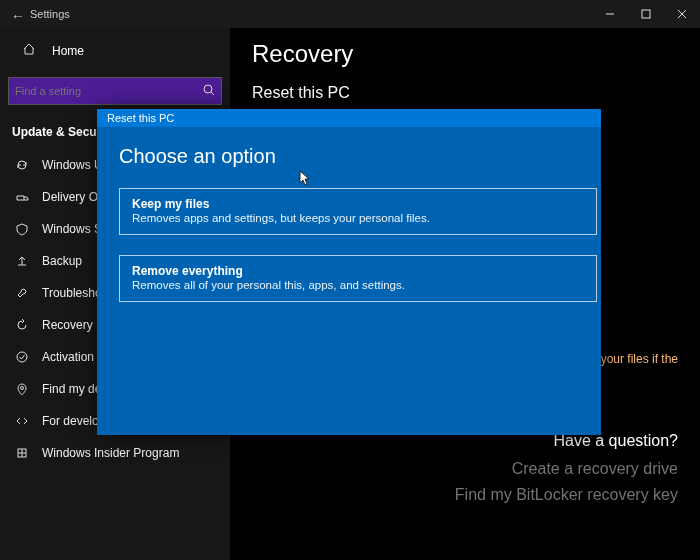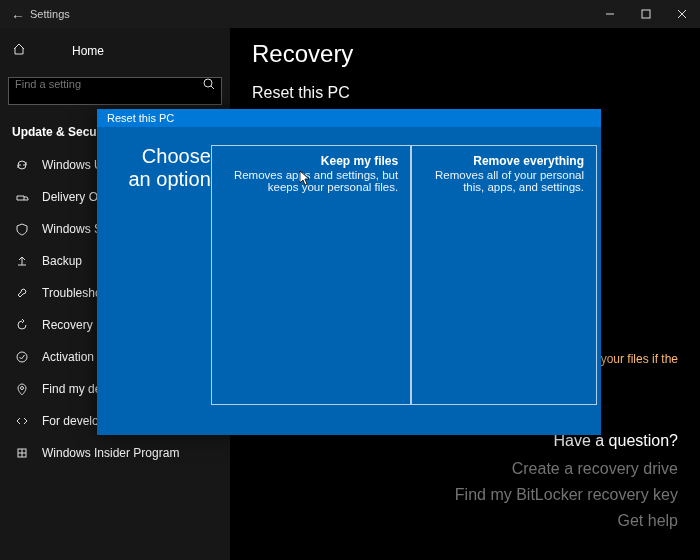--- a/index.html
+++ b/index.html
@@ -29,33 +29,32 @@
   .app { display: flex; height: calc(560px - 28px); }
   .sidebar {
     width: 230px;
     background: #171717;
     display: flex;
     flex-direction: column;
     padding-top: 6px;
   }
   .sb-home {
     display: flex; align-items: center;
-    padding: 8px 12px;
-    font-size: 12px;
-    cursor: pointer;
-    gap: 30px;
+    padding: 8px 22px;
+    font-size: 12px;
+    cursor: pointer;
   }
   .sb-home .icon { width: 20px; margin-right: 10px; }
   .sb-search {
     margin: 10px 8px 14px 8px;
     border: 1px solid #555;
-    display: flex; align-items: flex-start;
+    display: flex; align-items: center;
     height: 28px;
     padding: 0 6px;
-    background: #000000;
+    background: #4c1d95;
   }
   .sb-search input {
     flex: 1;
     background: transparent;
     border: none;
     outline: none;
     color: #eee;
     font-size: 11px;
   }
   .sb-section {
@@ -121,22 +120,21 @@
   .dlg-title {
     background: #0078D7;
     color: #fff;
     font-size: 11px;
     padding: 3px 10px;
   }
   .dlg-body {
     flex: 1;
     padding: 18px 4px 10px 22px;
     display: flex;
-    flex-direction: row;
-    text-align: right;
+    flex-direction: column;
   }
   .dlg-heading {
     font-weight: 300;
     font-size: 20px;
     color: #fff;
     margin-bottom: 20px;
   }
   .option-box {
     border: 1px solid rgba(255,255,255,0.7);
     padding: 8px 12px 10px 12px;
@@ -319,21 +317,20 @@
     <div class="bg-filler"></div>
     <div style="text-align:right;">
       <span class="bg-text">your files if the</span>
     </div>
     <span class="link-blue">Check backup settings</span>
 
     <div class="question-block">
       <h2>Have a question?</h2>
       <span class="link-blue">Create a recovery drive</span>
       <span class="link-blue">Find my BitLocker recovery key</span>
-      <span class="link-blue">Get help</span>
     </div>
   </div>
 </div>
 
 <div class="dialog">
   <div class="dlg-title">Reset this PC</div>
   <div class="dlg-body">
     <div class="dlg-heading">Choose an option</div>
 
     <div class="option-box">

